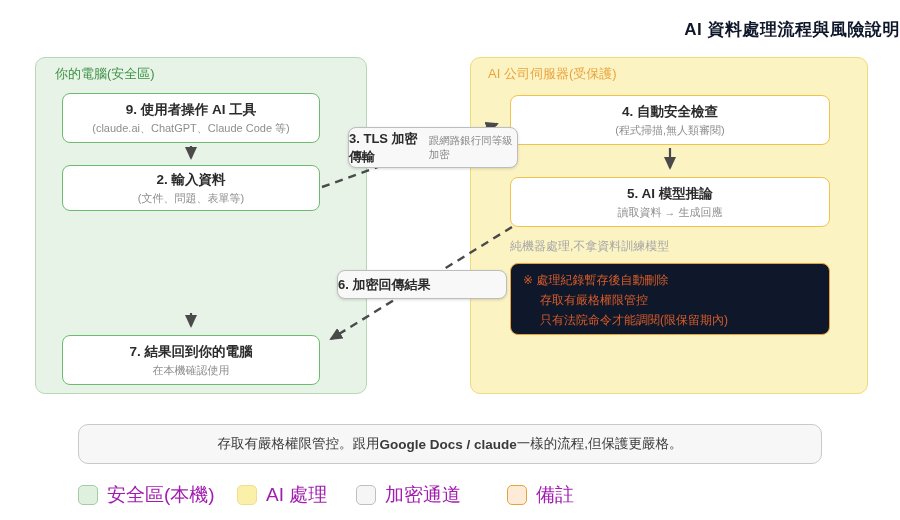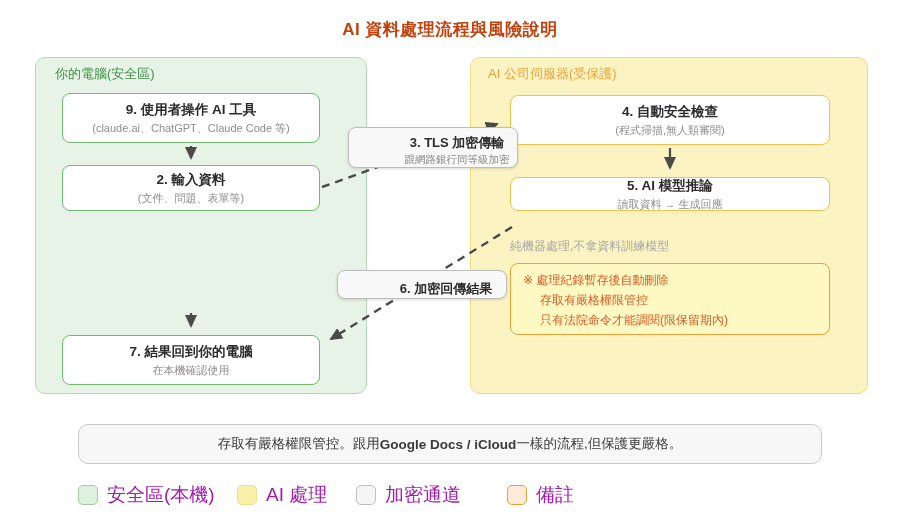--- a/index.html
+++ b/index.html
@@ -1,21 +1,21 @@
 <!DOCTYPE html>
 <html><head>
 <meta charset="utf-8">
 <style>
   * { margin: 0; padding: 0; box-sizing: border-box; }
   html,body { background:#fff; }
   body { font-family: "Liberation Sans", "DejaVu Sans", sans-serif; }
   .canvas { position: relative; width: 900px; height: 520px; background:#fff; overflow: hidden; }
 
-  .main-title { position:absolute; top:18px; left:0; width:900px; text-align:center;
-    font-size:17px; font-weight:700; color:#c2410c; letter-spacing:.5px; }
+  .main-title { position:absolute; top:18px; left:0; width:900px; text-align:right;
+    font-size:17px; font-weight:700; color:#0f172a; letter-spacing:.5px; }
 
   .zone { position:absolute; border-radius:10px; }
   .zone-local { left:35px; top:57px; width:332px; height:337px;
     background:#e7f3e7; border:1.5px solid #b5d9b5; }
   .zone-server { left:470px; top:57px; width:398px; height:337px;
     background:#fcf3c3; border:1.5px solid #eddc7a; }
   .zone-label { position:absolute; font-size:13px; }
   .zone-label-local { left:55px; top:65px; color:#3e9145; }
   .zone-label-server { left:488px; top:65px; color:#e8a33c; }
   .zone-label-server b { font-weight:400; }
@@ -24,34 +24,34 @@
     flex-direction:column; align-items:center; justify-content:center; z-index:2; }
   .flow-box .bt { font-size:13.5px; font-weight:700; color:#2b2b2b; line-height:1.35; }
   .flow-box .bs { font-size:11px; color:#8e8e8e; margin-top:2px; line-height:1.3; }
   .green-border { border:1.5px solid #6cbb70; }
   .gold-border  { border:1.5px solid #f2c24e; }
 
   .box1 { left:62px;  top:93px;  width:258px; height:50px; }
   .box2 { left:62px;  top:165px; width:258px; height:46px; }
   .box7 { left:62px;  top:335px; width:258px; height:50px; }
   .box4 { left:510px; top:95px;  width:320px; height:50px; }
-  .box5 { left:510px; top:177px; width:320px; height:34px; }
+  .box5 { left:510px; top:177px; width:320px; height:50px; }
 
   .channel-box { position:absolute; background:#f8f8f8; border:1.5px solid #bdbdbd;
-    border-radius:8px; display:flex; flex-direction:column; align-items:center;
-    justify-content:flex-end; z-index:6; box-shadow:0 1px 3px rgba(0,0,0,.15);padding-left:48px; }
+    border-radius:8px; display:flex; flex-direction:row; align-items:center;
+    justify-content:flex-start; z-index:6; box-shadow:0 1px 3px rgba(0,0,0,.15); }
   .box3 { left:348px; top:127px; width:170px; height:41px; }
   .box6 { left:337px; top:270px; width:170px; height:29px; }
   .channel-box .bt { font-size:13px; font-weight:700; color:#2b2b2b; }
   .channel-box .bs { font-size:10.5px; color:#8a8a8a; margin-top:1px; }
 
   .machine-note { position:absolute; left:510px; top:238px; font-size:12px; color:#a6a6a6; }
 
   .note-box { position:absolute; left:510px; top:263px; width:320px; height:72px;
-    background:#fef9c3; border:1.5px solid #e9a23b; border-radius:8px;
+    background:#0f172a; border:1.5px solid #e9a23b; border-radius:8px;
     padding:7px 12px; z-index:2; }
   .note-box div { font-size:12px; color:#d85c28; line-height:1.65; white-space:nowrap; }
   .note-box .indent { padding-left:17px; }
 
   .arrows-svg { position:absolute; left:0; top:0; width:900px; height:520px; z-index:5; pointer-events:none; }
 
   .summary-box { position:absolute; left:78px; top:424px; width:744px; height:40px;
     background:#f7f7f7; border:1.5px solid #c9c9c9; border-radius:10px;
     display:flex; align-items:center; justify-content:center; }
   .summary-box span { font-size:13.5px; color:#3a3a3a; }
@@ -127,21 +127,21 @@
   <div class="channel-box box3">
     <div class="bt">3. TLS 加密傳輸</div>
     <div class="bs">跟網路銀行同等級加密</div>
   </div>
   <div class="channel-box box6">
     <div class="bt">6. 加密回傳結果</div>
   </div>
 
   <div class="summary-box">
     <span>存取有嚴格權限管控。跟用 </span>
-      <span class="b">Google Docs / iCloud</span>
+      <span class="b">Google Docs / claude</span>
       <span> 一樣的流程,但保護更嚴格。</span>
   </div>
 
   <div class="legend">
     <div class="legend-item li-0">
       <span class="legend-swatch" style="background: rgb(223, 240, 223); border-color: rgb(163, 204, 163);"></span>
       <span class="legend-label">安全區(本機)</span>
     </div>
     <div class="legend-item li-1">
       <span class="legend-swatch" style="background: rgb(251, 240, 169); border-color: rgb(238, 222, 141);"></span>

